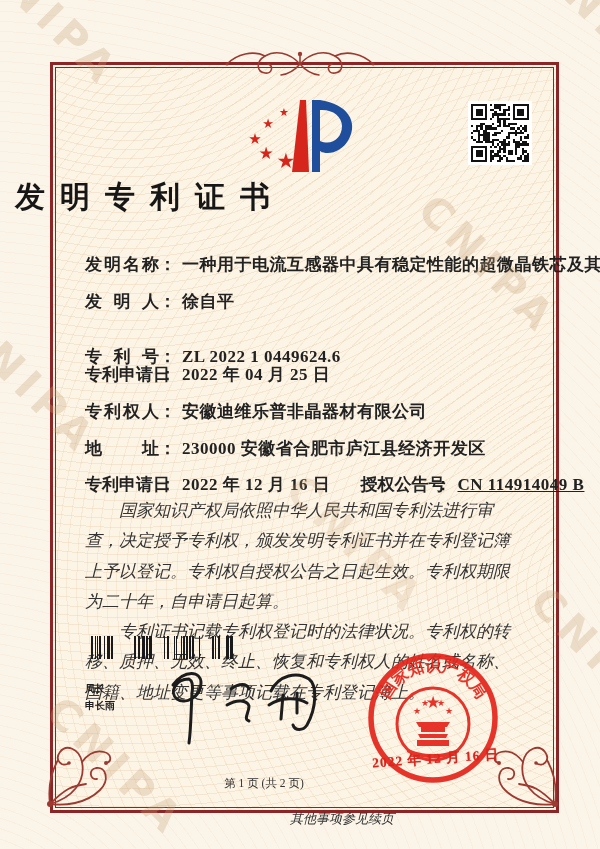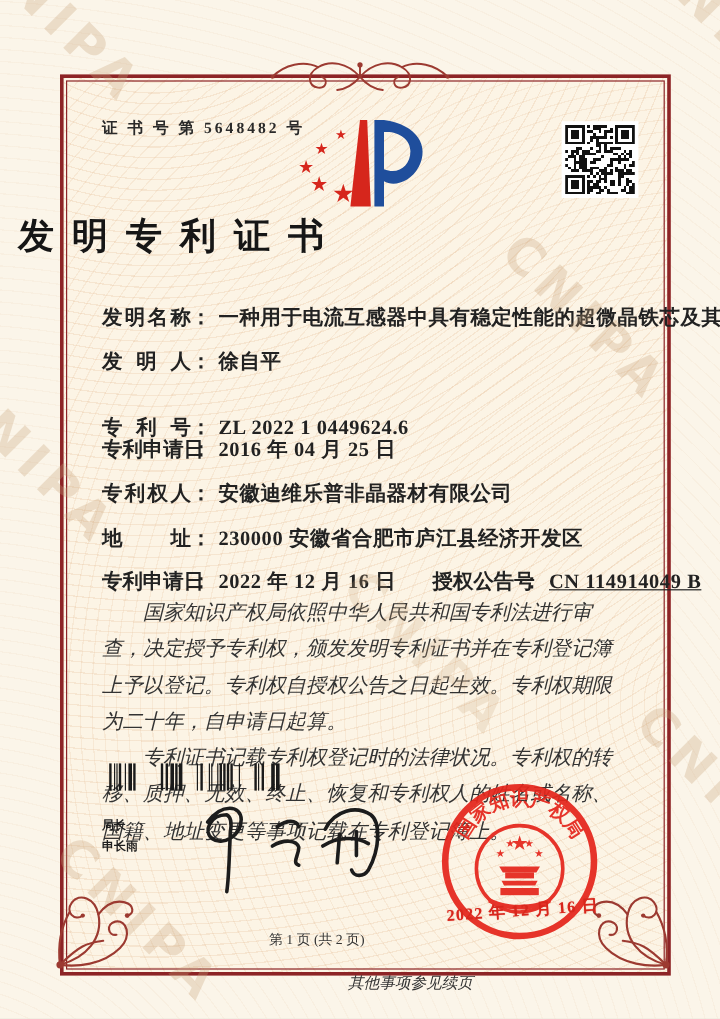--- a/index.html
+++ b/index.html
@@ -126,21 +126,20 @@
       <path d="M8,88 C30,82 44,66 40,46 C37,32 24,28 18,36 C12,44 20,52 27,47"></path>
       <path d="M8,88 C22,90 44,88 58,74 C68,64 64,50 54,52 C46,54 48,64 55,63"></path>
       <path d="M8,88 C6,72 8,58 16,44 M8,88 C24,72 30,70 44,68"></path>
       <path d="M40,46 C46,38 54,34 62,36 C70,38 70,46 64,47"></path>
     </g>
     <circle cx="8" cy="88" r="3" fill="#9c3a31"></circle>
     <circle cx="64" cy="47" r="2" fill="#9c3a31"></circle>
     <circle cx="27" cy="47" r="1.8" fill="#9c3a31"></circle>
   </svg>
 
-  <div class="cert-no">证 书 号 第 5648482 号</div>
 
   <svg class="logo" width="136" height="80" viewBox="0 0 136 80">
     <g fill="#d6261c" font-family="DejaVu Sans, sans-serif" text-anchor="middle">
       <text x="52" y="20" font-size="11">★</text>
       <text x="36" y="32" font-size="13">★</text>
       <text x="23" y="48" font-size="15">★</text>
       <text x="34" y="63" font-size="17">★</text>
       <text x="54" y="72" font-size="21">★</text>
     </g>
     <path fill="#d6261c" d="M68,4 L74,4 L77,76 L60,76 Z"></path>
@@ -469,21 +468,21 @@
     <div class="frow">
       <span class="f-label">发明名称</span><span class="f-colon">：</span><span class="f-value">一种用于电流互感器中具有稳定性能的超微晶铁芯及其生产方法</span>
     </div>
     <div class="frow">
       <span class="f-label">发明人</span><span class="f-colon">：</span><span class="f-value">徐自平</span>
     </div>
     <div class="frow">
       <span class="f-label">专利号</span><span class="f-colon">：</span><span class="f-value">ZL 2022 1 0449624.6</span>
     </div>
     <div class="frow">
-      <span class="f-label">专利申请日</span><span class="f-colon">：</span><span class="f-value">2016 年 04 月 25 日</span>
+      <span class="f-label">专利申请日</span><span class="f-colon">：</span><span class="f-value">2022 年 04 月 25 日</span>
     </div>
     <div class="frow">
       <span class="f-label">专利权人</span><span class="f-colon">：</span><span class="f-value">安徽迪维乐普非晶器材有限公司</span>
     </div>
     <div class="frow">
       <span class="f-label">地址</span><span class="f-colon">：</span><span class="f-value">230000 安徽省合肥市庐江县经济开发区</span>
     </div>
     <div class="frow">
       <span><span class="f-label">专利申请日</span><span class="f-colon">：</span><span class="f-value">2022 年 12 月 16 日</span></span>
       <span class="pair2"><span class="f-label">授权公告号</span><span class="f-colon">：</span><span class="f-value">CN 114914049 B</span></span>

